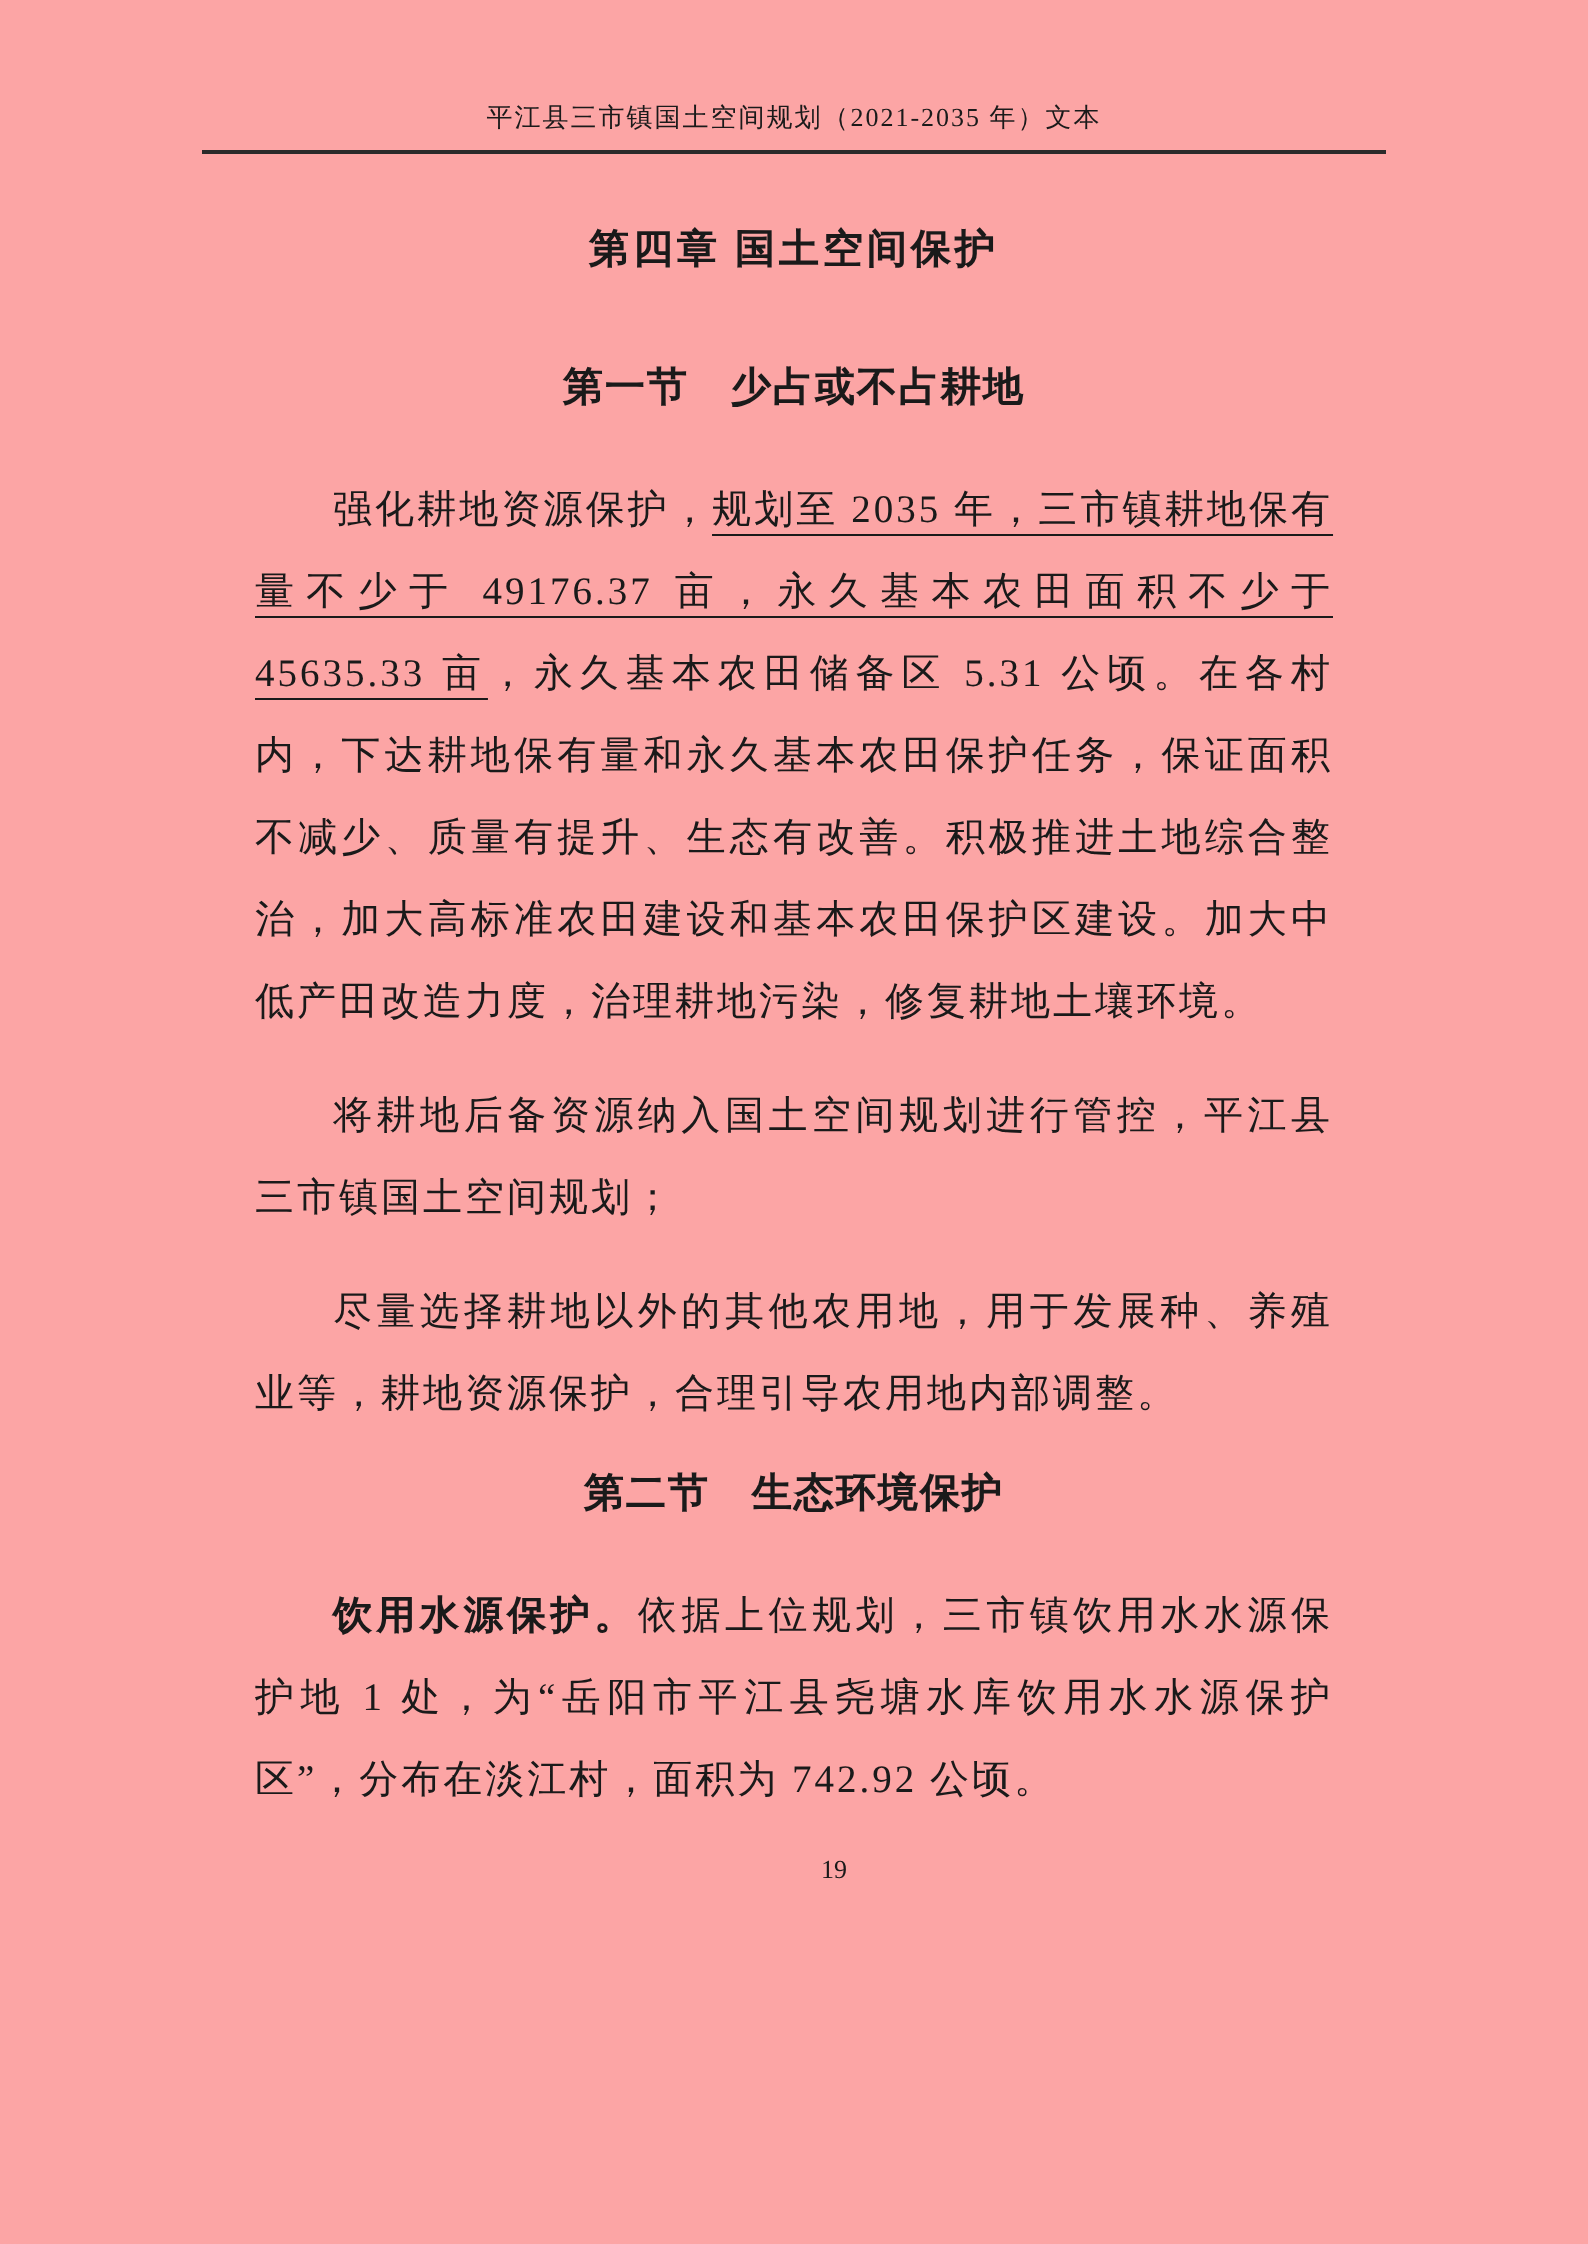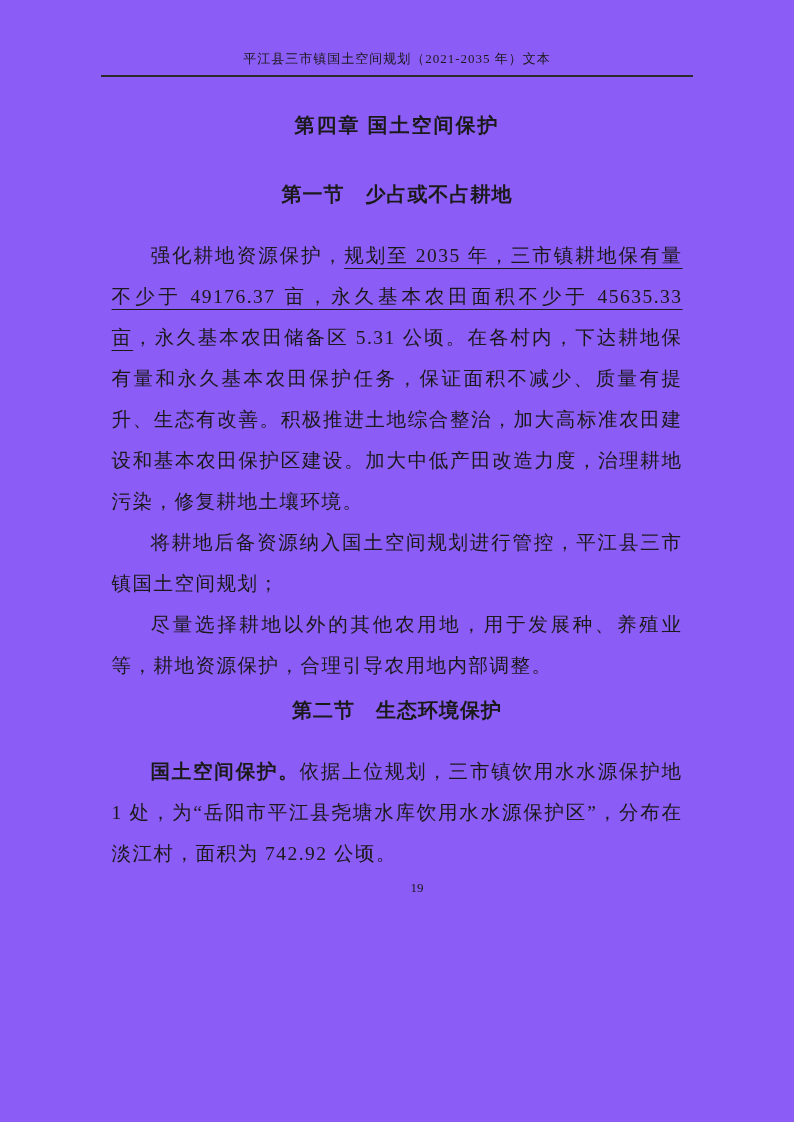--- a/index.html
+++ b/index.html
@@ -5,21 +5,21 @@
   html, body {
     margin: 0;
     padding: 0;
     background: #ffffff;
   }
   .page {
     position: relative;
     width: 794px;
     height: 1122px;
     margin: 0 auto;
-    background: #8b5cf6;
+    background: #fca5a5;
     color: #1a1a1a;
     font-family: "Liberation Serif", "DejaVu Serif", serif;
     overflow: hidden;
     box-sizing: border-box;
   }
   .doc-header {
     padding-top: 50px;
     text-align: center;
     font-size: 13px;
     letter-spacing: 1px;
@@ -56,21 +56,21 @@
   }
   .body-text {
     width: 571px;
     margin: 28px auto 0 auto;
     font-size: 19.5px;
     line-height: 41px;
     text-align: justify;
     letter-spacing: 1.5px;
   }
   .body-text p {
-    margin: 0;
+    margin: 16px;
     text-indent: 2em;
   }
   .body-text p.after-heading {
     margin-top: 28px;
   }
   .u-seg {
     text-decoration: underline;
     text-underline-offset: 6px;
     text-decoration-thickness: 1px;
   }
@@ -102,19 +102,19 @@
 
     <p><span>强化耕地资源保护，</span><span class="u-seg">规划至 2035 年，三市镇耕地保有量不少于 49176.37 亩，永久基本农田面积不少于 45635.33 亩</span><span>，永久基本农田储备区 5.31 公顷。在各村内，下达耕地保有量和永久基本农田保护任务，保证面积不减少、质量有提升、生态有改善。积极推进土地综合整治，加大高标准农田建设和基本农田保护区建设。加大中低产田改造力度，治理耕地污染，修复耕地土壤环境。</span></p>
 
 
     <p>将耕地后备资源纳入国土空间规划进行管控，平江县三市镇国土空间规划；</p>
 
     <p>尽量选择耕地以外的其他农用地，用于发展种、养殖业等，耕地资源保护，合理引导农用地内部调整。</p>
 
     <h2 class="section-heading second">第二节　生态环境保护</h2>
 
-    <p class="after-heading"><span class="b-seg">国土空间保护。</span><span>依据上位规划，三市镇饮用水水源保护地 1 处，为“岳阳市平江县尧塘水库饮用水水源保护区”，分布在淡江村，面积为 742.92 公顷。</span></p>
+    <p class="after-heading"><span class="b-seg">饮用水源保护。</span><span>依据上位规划，三市镇饮用水水源保护地 1 处，为“岳阳市平江县尧塘水库饮用水水源保护区”，分布在淡江村，面积为 742.92 公顷。</span></p>
 
   </div>
 
   <div class="page-number">19</div>
 
 </div>
 
 </body></html>

